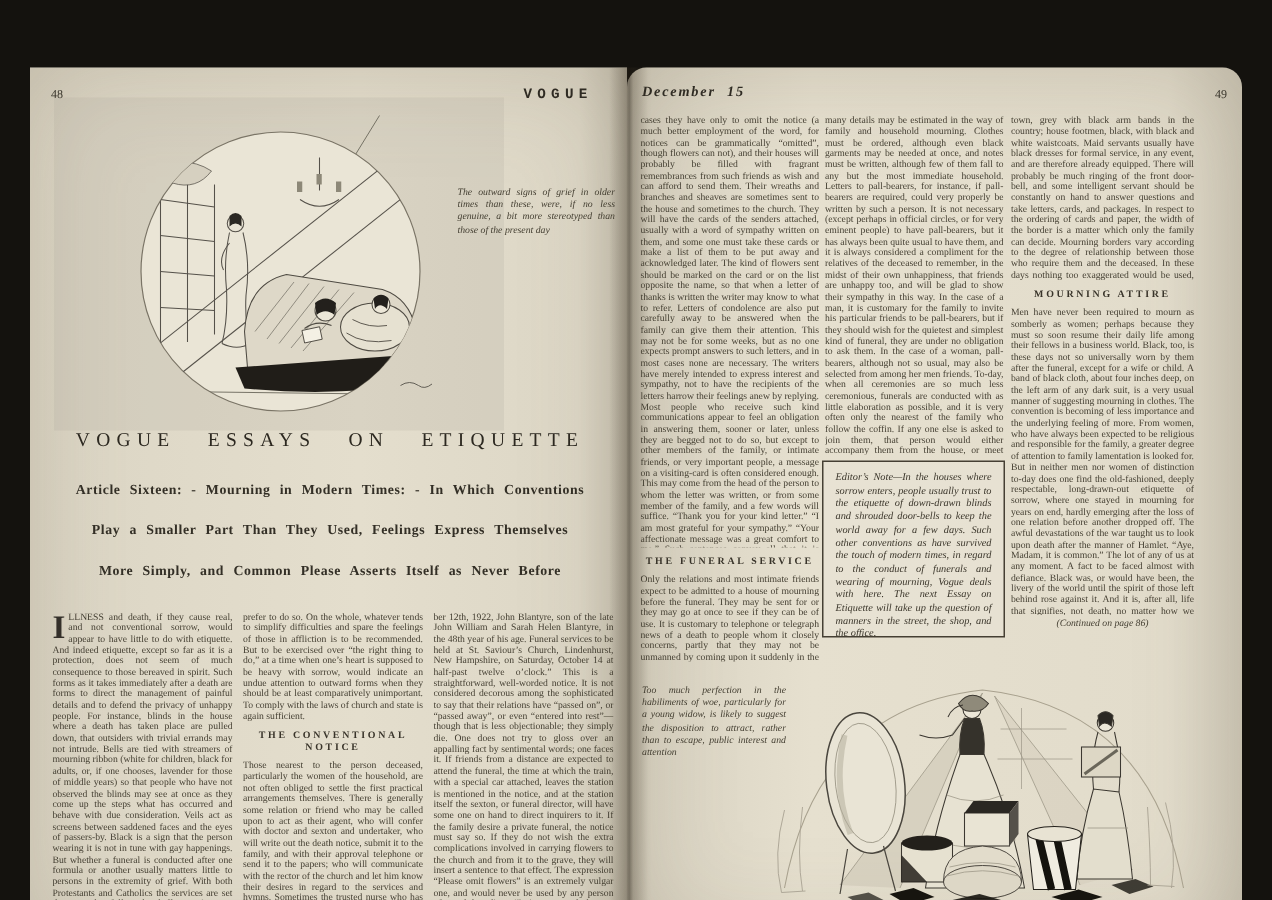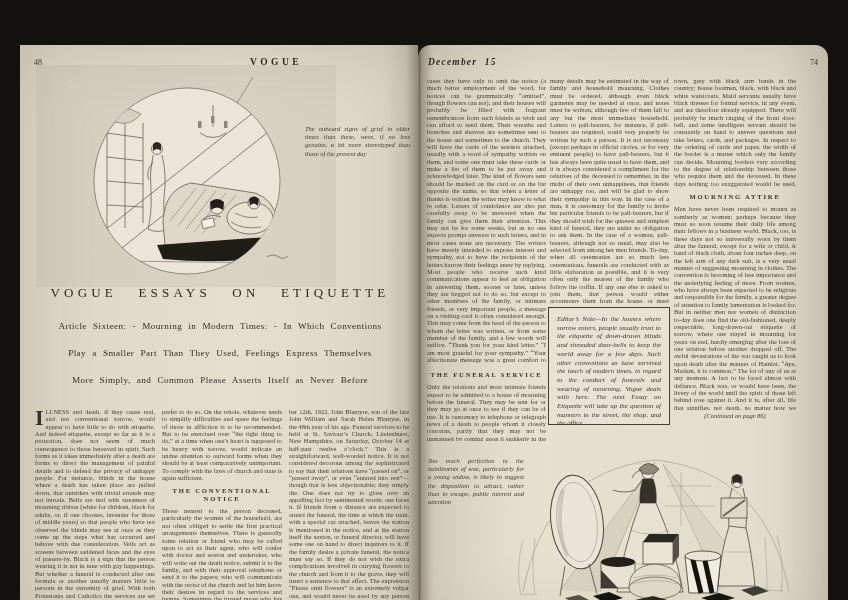--- a/index.html
+++ b/index.html
@@ -23,21 +23,21 @@
 
   .illo-wash { position:absolute; background:rgba(168,163,150,0.18); }
   .illo { position:absolute; }
 
   .capt { position:absolute; font-style:italic; font-size:6.5px; line-height:8.2px; text-align:justify; color:#433e31; }
 
   .main-title { position:absolute; left:12px; top:240px; width:376px; margin:0;
     font-size:13px; font-weight:normal; letter-spacing:4.2px; word-spacing:14px;
     text-align:center; white-space:nowrap; color:#2c2820; }
   .sub { position:absolute; left:15px; width:370px; text-align:center;
-    font-size:9.2px; word-spacing:3.5px; letter-spacing:0.4px; color:#332f26; }
+    font-size:9.2px; word-spacing:3.5px; letter-spacing:0.4px; color:#332f26;font-weight:bold; }
 
   .body-col { position:absolute; width:120px; font-size:6.45px; line-height:7.35px;
     text-align:justify; color:#433e31; }
   .clip { overflow:hidden; }
   p.bt { margin:0; }
   .dropcap { float:left; font-size:22px; line-height:17px; font-weight:bold; margin:1px 2px 0 0; color:#34302a; }
   .sec-head { font-size:6.6px; letter-spacing:1.8px; text-align:center; font-weight:bold;
     color:#39342a; margin:6px 0 5px; }
   .cont-line { font-style:italic; text-align:center; font-size:6.45px; margin-top:2px; }
 
@@ -45,21 +45,21 @@
     padding:7px 8px; font-style:italic; font-size:6.9px; line-height:8.7px;
     text-align:justify; color:#3c372c; background:rgba(234,228,215,0.55); }
 </style>
 </head>
 <body>
 
 <div class="spread">
 
   <div class="page page-left">
     <div class="pagenum" style="left:14px; top:13px;">48</div>
-    <div class="rh-vogue" style="left:230px; top:12px; width:145px; ">VOGUE</div>
+    <div class="rh-vogue" style="left:230px; top:12px; width:145px; text-align:right;font-family:Liberation Mono, monospace;">VOGUE</div>
 
     <div class="illo-wash" style="left:16px; top:20px; width:300px; height:222px;"></div>
 
     <div class="illo" style="left:25px; top:26px; width:258px; height:205px;">
       <svg width="258" height="205" viewBox="0 0 258 205">
         <defs>
             <clipPath id="c1">
               <circle cx="142" cy="110" r="93"></circle>
             </clipPath>
           </defs>
@@ -133,21 +133,21 @@
       <p class="bt">Those nearest to the person deceased, particularly the women of the household, are not often obliged to settle the first practical arrangements themselves. There is generally some relation or friend who may be called upon to act as their agent, who will confer with doctor and sexton and undertaker, who will write out the death notice, submit it to the family, and with their approval telephone or send it to the papers; who will communicate with the rector of the church and let him know their desires in regard to the services and hymns. Sometimes the trusted nurse who has been in attendance on the sick person will be of great help to the family, both in regard to the arrangements about death and the care and comfort of the living. She should always be treated with consideration, and at such times generally deserves that, and much more, from her employers in those difficult circumstances. There are certain ways of sending out notices which carry their own simple, good taste. “Blantyre—At Lindenhurst, New York, on Octo-</p>
     </div>
 
     <div class="body-col clip" style="left:269px; top:363px; height:208px;">
       <p class="bt">ber 12th, 1922, John Blantyre, son of the late John William and Sarah Helen Blantyre, in the 48th year of his age. Funeral services to be held at St. Saviour’s Church, Lindenhurst, New Hampshire, on Saturday, October 14 at half-past twelve o’clock.” This is a straightforward, well-worded notice. It is not considered decorous among the sophisticated to say that their relations have “passed on”, or “passed away”, or even “entered into rest”—though that is less objectionable; they simply die. One does not try to gloss over an appalling fact by sentimental words; one faces it. If friends from a distance are expected to attend the funeral, the time at which the train, with a special car attached, leaves the station is mentioned in the notice, and at the station itself the sexton, or funeral director, will have some one on hand to direct inquirers to it. If the family desire a private funeral, the notice must say so. If they do not wish the extra complications involved in carrying flowers to the church and from it to the grave, they will insert a sentence to that effect. The expression “Please omit flowers” is an extremely vulgar one, and would never be used by any person of good breeding. “It is requested that no flowers be sent”, or “Friends are requested not to send flowers”, are proper ways of expressing it. “Kindly requested” is a form frequently used, but it does not seem a very happily turned one, although its intention is polite. The simpler sentences are best. Of course, to many people, flowers are welcome as a sign of the affection for their dead and the sympathy for themselves felt by the senders. In their</p>
     </div>
   </div>
 
   <div class="page page-right">
     <div class="rh-date" style="left:10px; top:12px;">December 15</div>
-    <div class="pagenum" style="left:330px; top:13px; width:70px; text-align:right;">74</div>
+    <div class="pagenum" style="left:330px; top:13px; width:70px; text-align:right;">49</div>
 
     <div class="body-col" style="left:9px; top:32px; width:119px;">
       <div class="clip" style="height:288px;">
           <p class="bt">cases they have only to omit the notice (a much better employment of the word, for notices can be grammatically “omitted”, though flowers can not), and their houses will probably be filled with fragrant remembrances from such friends as wish and can afford to send them. Their wreaths and branches and sheaves are sometimes sent to the house and sometimes to the church. They will have the cards of the senders attached, usually with a word of sympathy written on them, and some one must take these cards or make a list of them to be put away and acknowledged later. The kind of flowers sent should be marked on the card or on the list opposite the name, so that when a letter of thanks is written the writer may know to what to refer. Letters of condolence are also put carefully away to be answered when the family can give them their attention. This may not be for some weeks, but as no one expects prompt answers to such letters, and in most cases none are necessary. The writers have merely intended to express interest and sympathy, not to have the recipients of the letters harrow their feelings anew by replying. Most people who receive such kind communications appear to feel an obligation in answering them, sooner or later, unless they are begged not to do so, but except to other members of the family, or intimate friends, or very important people, a message on a visiting-card is often considered enough. This may come from the head of the person to whom the letter was written, or from some member of the family, and a few words will suffice. “Thank you for your kind letter.” “I am most grateful for your sympathy.” “Your affectionate message was a great comfort to me.” Such sentences convey all that it is necessary to say to most correspondents. If one member of a family is writing for another, these might read . . . “My father begs me to thank you for your kind sympathy.” “My mother was very grateful for your letter.” “My sister-in-law wishes me to thank you and says she will write as soon as she can.” The idea of having engraved cards of thanks sent out in recognition of letters or cards of condolence is not one ever countenanced by polite society. Only in the case of some high official or person of almost national importance, where expressions of sympathy might come from hundreds of people unknown to the family, would such cards be permissible.</p>
         </div>
       <div class="sec-head">THE FUNERAL SERVICE</div>
       <div class="clip" style="height:58px;">
           <p class="bt">Only the relations and most intimate friends expect to be admitted to a house of mourning before the funeral. They may be sent for or they may go at once to see if they can be of use. It is customary to telephone or telegraph news of a death to people whom it closely concerns, partly that they may not be unmanned by coming upon it suddenly in the papers, and partly because their presence may be desired as soon as possible. To such relations or friends</p>
         </div>
     </div>

